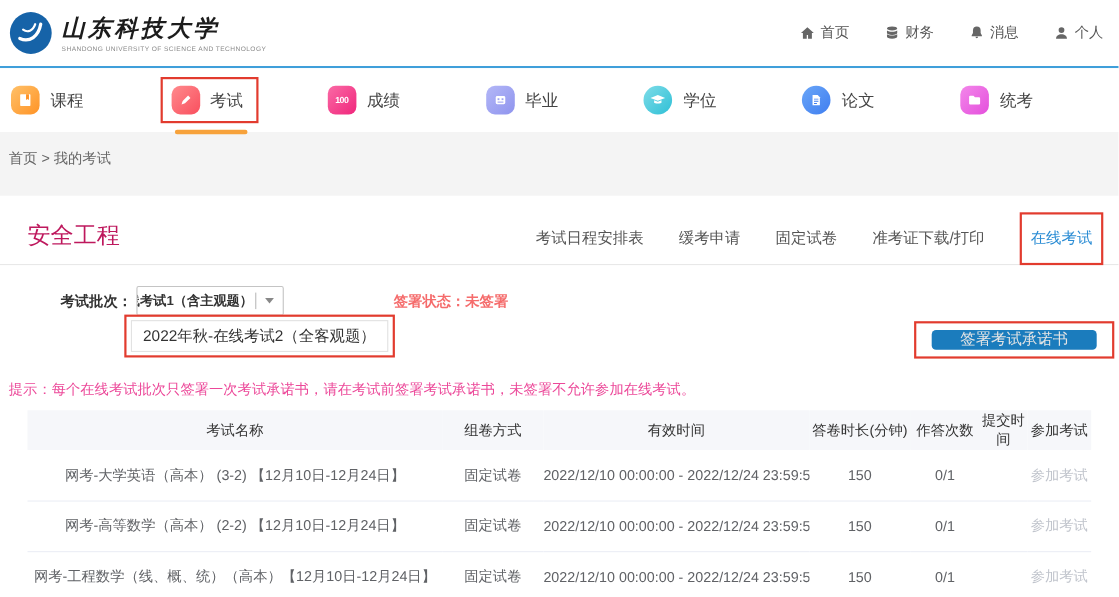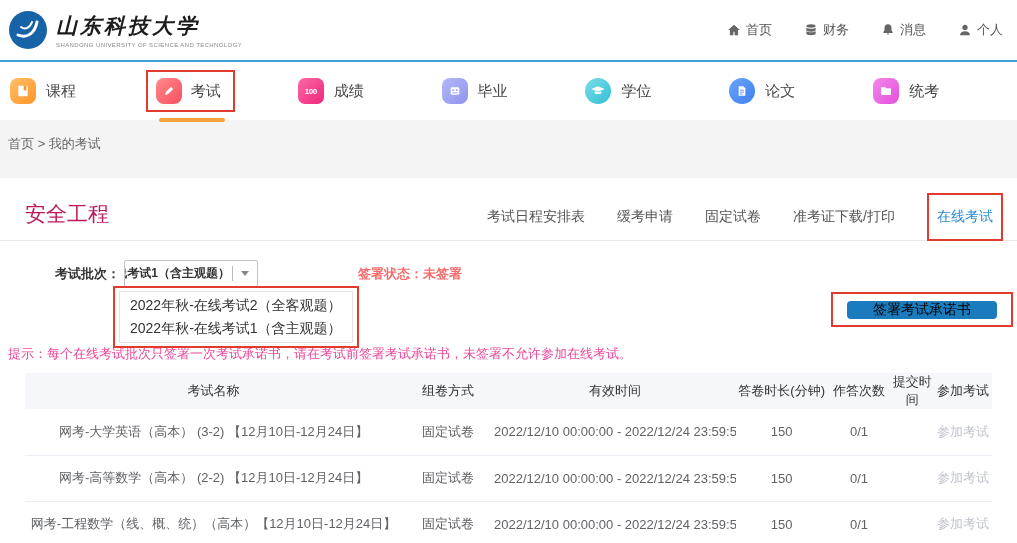--- a/index.html
+++ b/index.html
@@ -65,21 +65,21 @@
   .sign-status { margin-left:100px; font-size:13px; color:#f56c6c; display:flex; gap:0; }
 
   .options-annot { position:absolute; left:113px; top:45px; border:2px solid #e23b2e;
     padding:3px 4px; background:#fff; z-index:5; }
   .options-panel { border:1px solid #e2e2e2; background:#fff; min-width:218px; padding:2px 0; }
   .option { font-size:14px; color:#333; line-height:23px; padding:0 10px;
     white-space:nowrap; cursor:pointer; }
 
   .button-annot { position:absolute; right:4px; top:51px; border:2px solid #e23b2e;
     padding:6px 14px; }
-  .sign-btn { background:#1b7cbd; color:#000000; font-size:14px; border:none; border-radius:4px;
+  .sign-btn { background:#1b7cbd; color:#e5e5e5; font-size:14px; border:none; border-radius:4px;
     padding:0 26px; cursor:pointer; }
 
   .notice { font-size:13px; color:#ec4899; padding:0 0 10px 8px; }
 
   
   .table-wrap { padding:0 25px; }
   table { width:100%; border-collapse:collapse; font-size:13px; table-layout:fixed; }
   thead th { background:#f6f7fa; font-weight:normal; color:#333; height:36px; text-align:center; }
   tbody td { height:46px; text-align:center; color:#606266; border-bottom:1px solid #ebeef5;
     white-space:nowrap; overflow:hidden; }
@@ -226,21 +226,20 @@
       </div>
       <div class="sign-status">
         <span>签署状态：</span>
         <span>未签署</span>
       </div>
     </div>
 
     <div class="options-annot">
       <div class="options-panel">
         <div class="option">2022年秋-在线考试2（全客观题）</div>
-        <div class="option">2022年秋-在线考试1（含主观题）</div>
       </div>
     </div>
 
     <div class="button-annot">
       <button class="sign-btn">签署考试承诺书</button>
     </div>
   </div>
 
   <div class="notice">提示：每个在线考试批次只签署一次考试承诺书，请在考试前签署考试承诺书，未签署不允许参加在线考试。</div>
 

